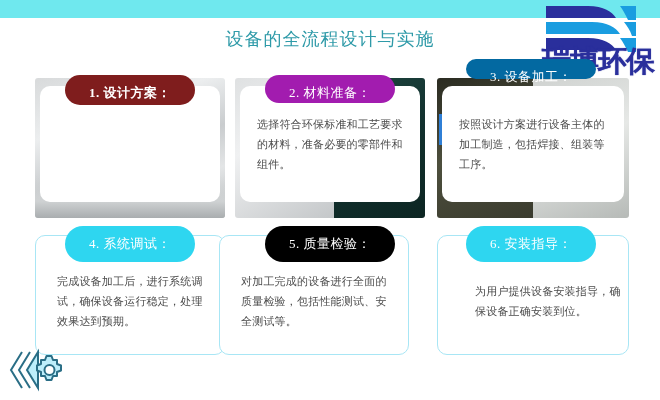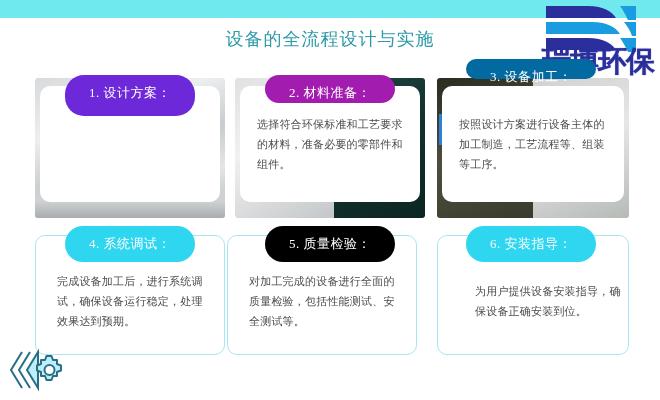--- a/index.html
+++ b/index.html
@@ -183,51 +183,51 @@
     </div>
     <div class="logo-text">瑞博环保</div>
   </div>
 
   <div class="card" style="left:35px; top:78px; width:190px; height:140px;">
     <div class="card-photo">
       <div class="ph-a"></div>
     </div>
     <div class="card-panel" style="left:5px; top:8px; width:180px; height:116px;"></div>
   </div>
-  <div class="card-pill" style="left:65px; top:75px; width:130px; height:41px; background:#6d28d9;">1. 设计方案：</div>
+  <div class="card-pill" style="left:65px; top:75px; width:130px; height:30px; background:#7f1d1d;font-weight:bold;">1. 设计方案：</div>
 
   <div class="card" style="left:235px; top:78px; width:190px; height:140px;">
     <div class="card-photo">
       <div class="ph-b-left"></div>
       <div class="ph-b-right"></div>
     </div>
     <div class="card-panel" style="left:5px; top:8px; width:180px; height:116px;"></div>
     <div class="card-body" style="left:22px; top:36px; width:152px;">选择符合环保标准和工艺要求的材料，准备必要的零部件和组件。</div>
   </div>
   <div class="card-pill" style="left:265px; top:75px; width:130px; height:28px; background:#a21caf;font-family:Liberation Serif, serif;">2. 材料准备：</div>
 
   <div class="card" style="left:437px; top:78px; width:192px; height:140px;">
     <div class="card-photo">
       <div class="ph-c-left">
           <div class="ph-blue-tab"></div>
         </div>
       <div class="ph-c-right"></div>
     </div>
     <div class="card-panel" style="left:5px; top:8px; width:182px; height:116px;"></div>
-    <div class="card-body" style="left:22px; top:36px; width:154px;">按照设计方案进行设备主体的加工制造，工艺流程等、组装等工序。</div>
+    <div class="card-body" style="left:22px; top:36px; width:154px;">按照设计方案进行设备主体的加工制造，包括焊接、组装等工序。</div>
   </div>
   <div class="card-pill" style="left:466px; top:59px; width:130px; height:20px; background:#0369a1;">3. 设备加工：</div>
 
   <div class="card" style="left:35px; top:235px; width:190px; height:120px;padding-left:33px;">
     <div class="card-panel outlined" style="left:0px; top:0px; width:190px; height:120px;"></div>
     <div class="card-body" style="left:22px; top:36px; width:152px;">完成设备加工后，进行系统调试，确保设备运行稳定，处理效果达到预期。</div>
   </div>
   <div class="card-pill" style="left:65px; top:226px; width:130px; height:36px; background:#2ed6f0;">4. 系统调试：</div>
 
-  <div class="card" style="left:227px; top:235px; width:164px; height:120px;padding-left:40px;">
+  <div class="card" style="left:219px; top:235px; width:164px; height:120px;padding-left:40px;">
     <div class="card-panel outlined" style="left:0px; top:0px; width:190px; height:120px;"></div>
     <div class="card-body" style="left:22px; top:36px; width:152px;">对加工完成的设备进行全面的质量检验，包括性能测试、安全测试等。</div>
   </div>
   <div class="card-pill" style="left:265px; top:226px; width:130px; height:36px; background:#000000;">5. 质量检验：</div>
 
   <div class="card" style="left:437px; top:235px; width:192px; height:120px;">
     <div class="card-panel outlined" style="left:0px; top:0px; width:192px; height:120px;"></div>
     <div class="card-body" style="left:22px; top:46px; width:154px;margin-left:16px;">为用户提供设备安装指导，确保设备正确安装到位。</div>
   </div>
   <div class="card-pill" style="left:466px; top:226px; width:130px; height:36px; background:#2ed6f0;">6. 安装指导：</div>

